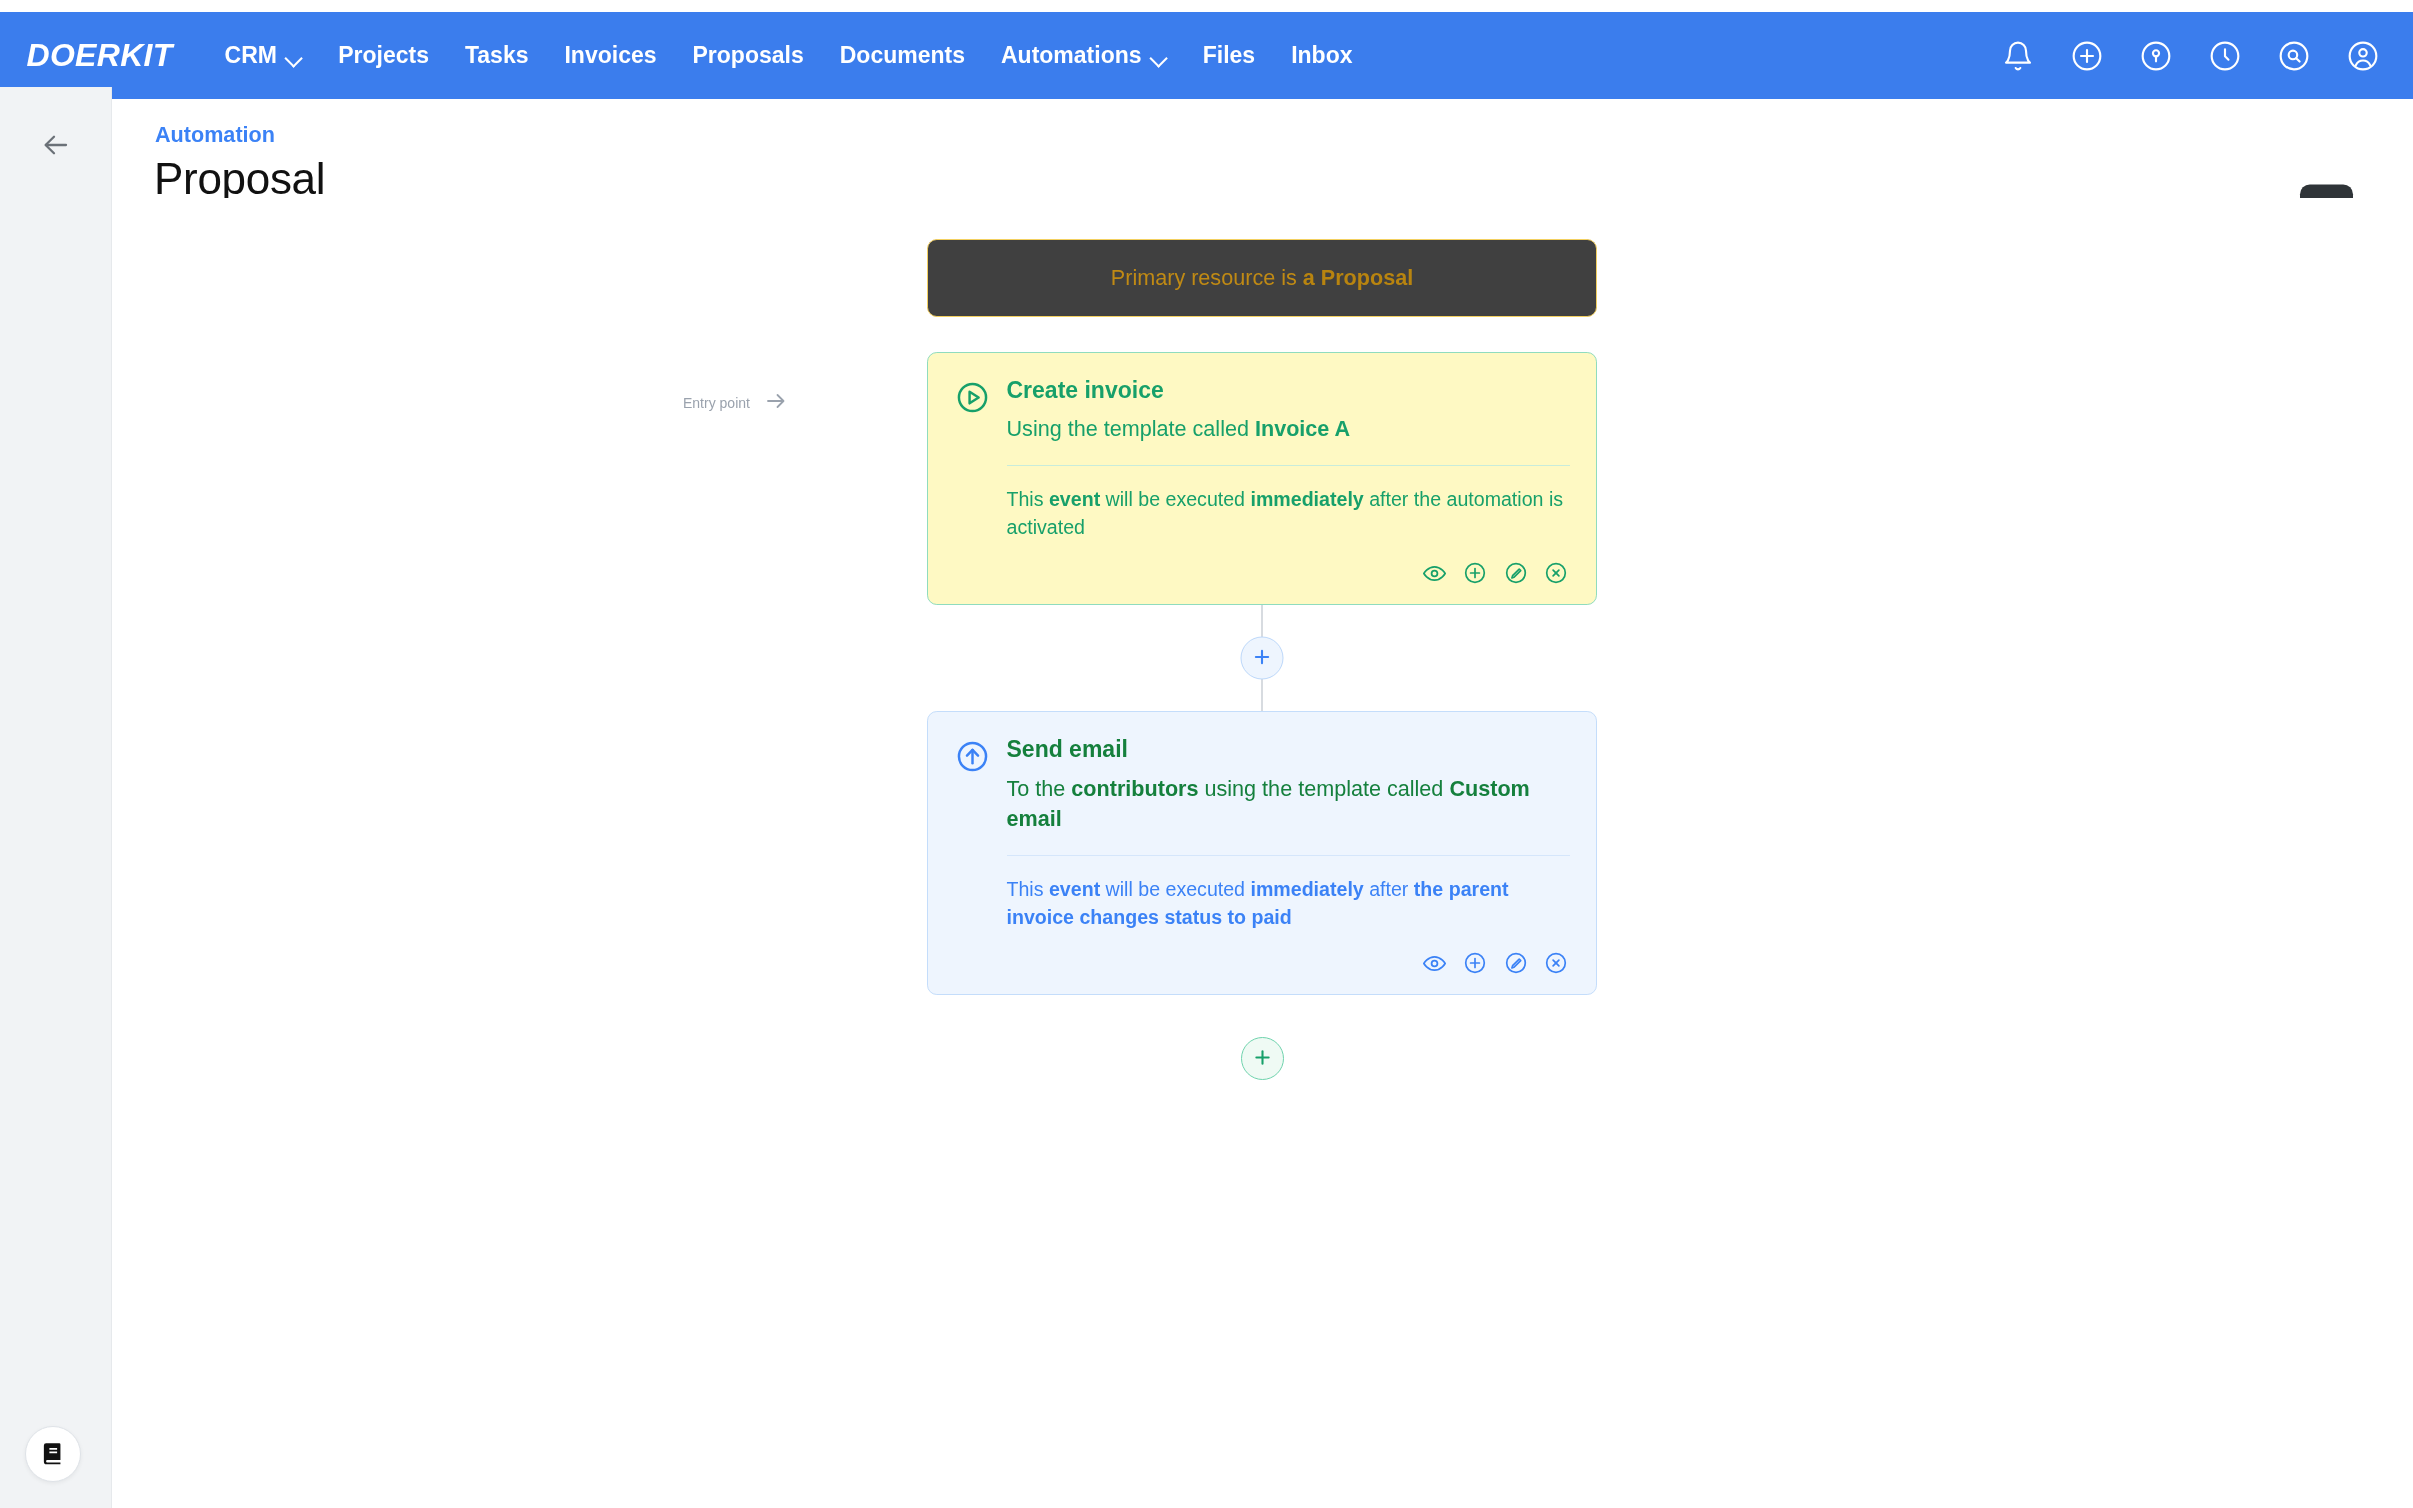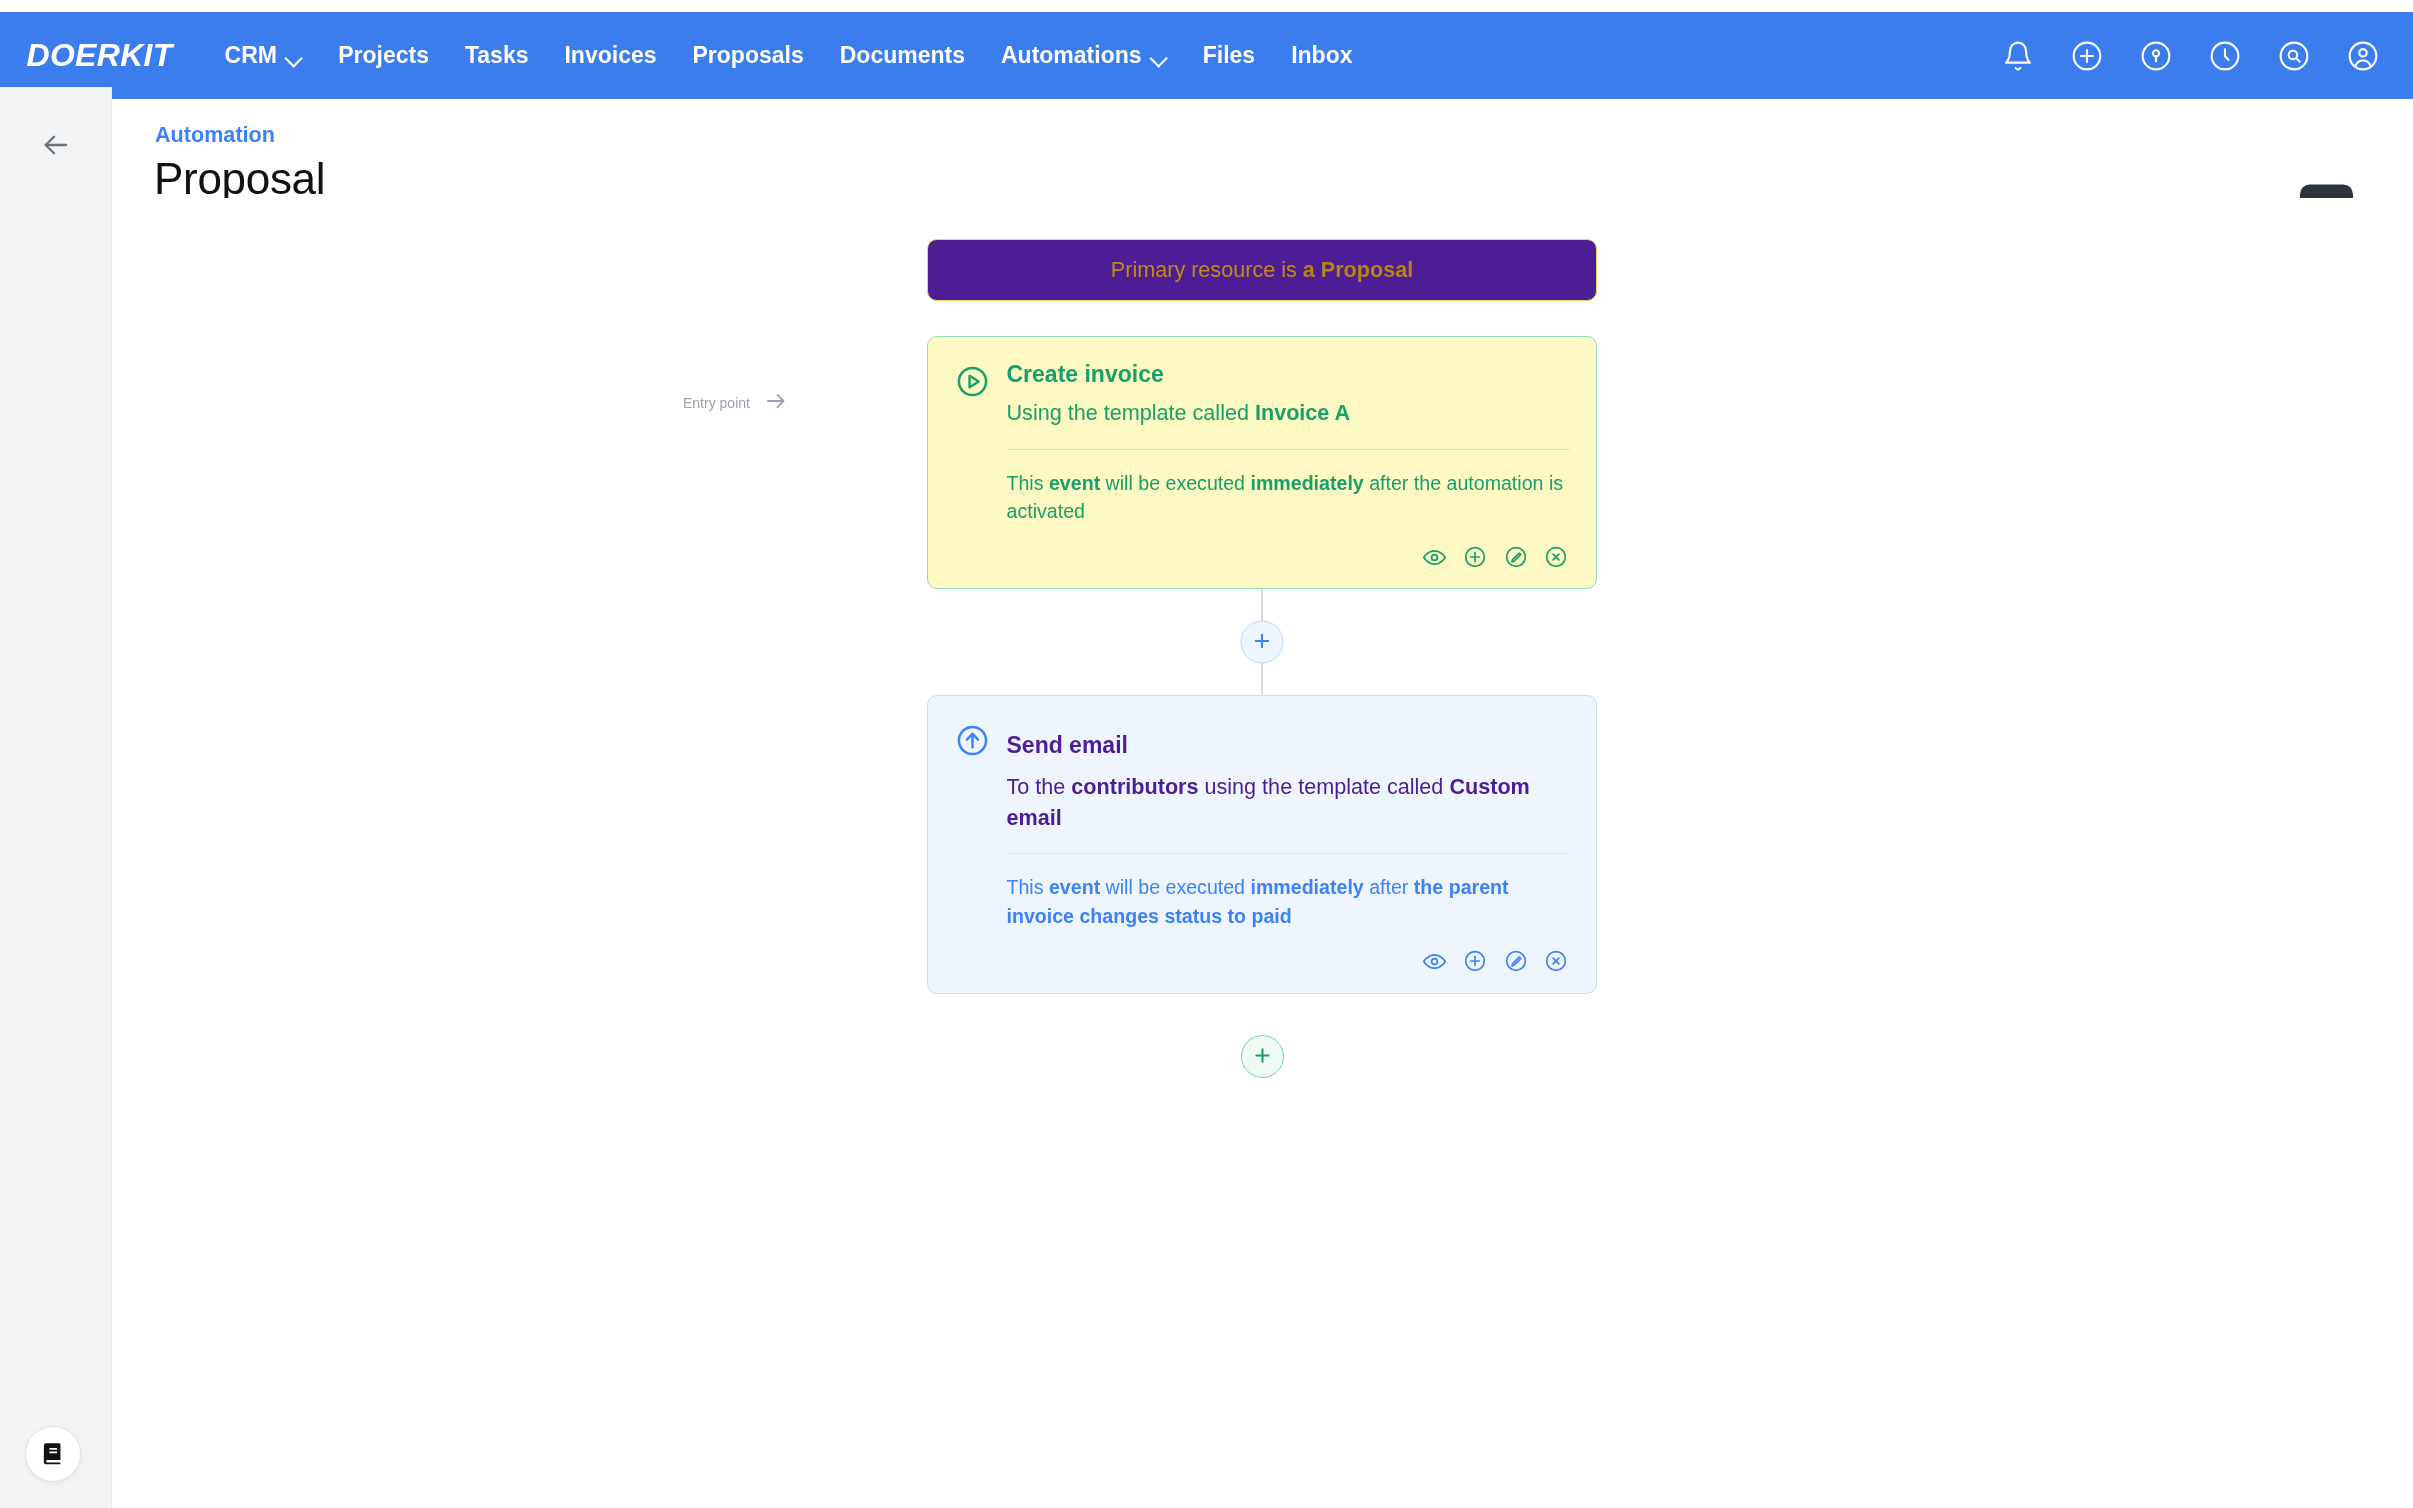--- a/index.html
+++ b/index.html
@@ -165,23 +165,23 @@
     position: absolute;
     left: 815px;   
     top: 41px;
     width: 670px;
   }
 
   
   .resource-card {
     width: 670px;
     border: 1.4px solid #f3d060;
-    background: #4c1d95;
+    background: #404040;
     border-radius: 9.8px;
-    height: 62px;
+    height: 78px;
     display: flex;
     align-items: center;
     justify-content: center;
   }
   .resource-text {
     font-size: 21.6px;
     color: #c08a14;
   }
   .resource-text b { font-weight: 700; color: #b8840f; }
 
@@ -229,21 +229,21 @@
     font-weight: 700;
     line-height: 1.2;
     margin-bottom: 9.8px;
   }
   .step-sub {
     font-size: 21.6px;
     line-height: 1.42;
   }
   .step-sub b { font-weight: 700; }
   .green .step-title, .green .step-sub { color: #17a06a; }
-  .blue  .step-title, .blue  .step-sub { color: #4c1d95; margin-top: 12px; }
+  .blue  .step-title, .blue  .step-sub { color: #15803d; }
 
   .divider {
     height: 1.4px;
     margin: 19.6px 0 0 52px;
     margin-right: 0;
   }
   .green .divider { background: #c8ecdb; }
   .blue  .divider { background: #d5e6fb; }
 
   .step-note {

